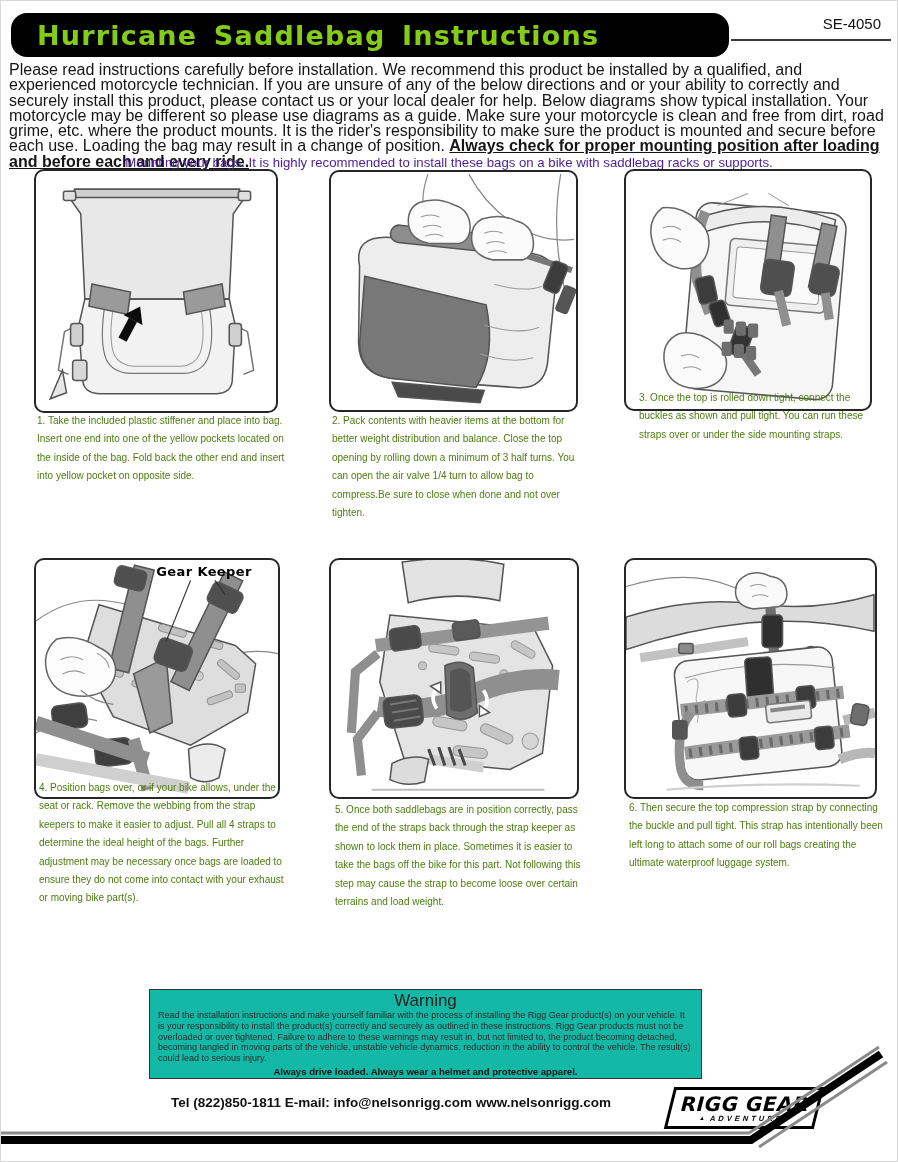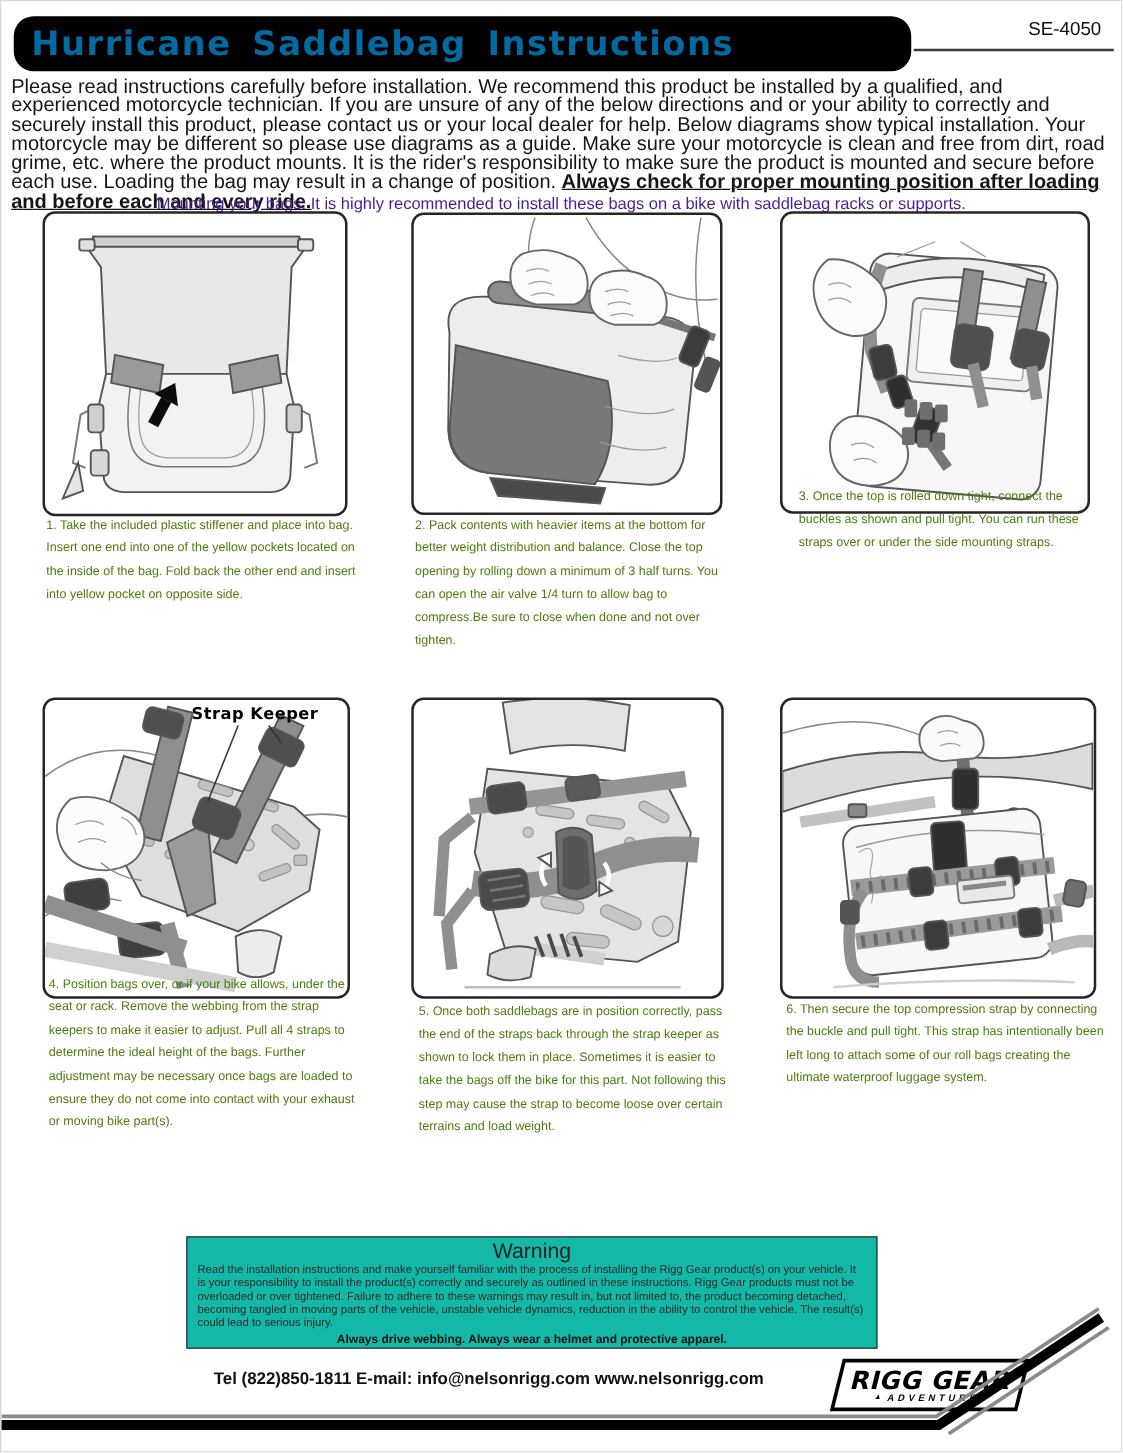--- a/index.html
+++ b/index.html
@@ -9,21 +9,21 @@
     font-family:"Liberation Sans", sans-serif;color:#111;
   }
   .abs{position:absolute;}
 
   
   .title-box{
     left:10px;top:12px;width:718px;height:44px;background:#000;
     border-radius:16px;display:flex;align-items:center;padding-left:14px;box-sizing:border-box;
   }
   .title-box h1{
-    margin:0;color:#0369a1;font-family:"DejaVu Sans", sans-serif;
+    margin:12px;color:#84cc16;font-family:"DejaVu Sans", sans-serif;
     font-size:27px;font-weight:800;letter-spacing:1.2px;word-spacing:6px;white-space:nowrap;
   }
   .doc-number{right:16px;top:14px;font-size:15px;color:#111;}
   .doc-number-rule{left:730px;top:38px;width:160px;border-top:2px solid #3a3a3a;height:0;}
 
   
   .intro{left:8px;top:61px;width:884px;font-size:16px;line-height:15.3px;color:#151515;}
   .intro .em{font-weight:bold;text-decoration:underline;}
 
   
@@ -238,21 +238,21 @@
         <path d="M0,160 L110,196" stroke="#8f8f8f" stroke-width="14"></path>
         <path d="M96,176 L110,226" stroke="#8f8f8f" stroke-width="12"></path>
 
         <path d="M0,196 L150,224" stroke="#cfcfcf" stroke-width="12"></path>
 
         <path d="M150,186 Q170,176 186,186 L180,214 Q166,222 152,214 Z" fill="#ececec"></path>
       </g>
 
       <path d="M152,20 L128,80 M176,20 L186,34" stroke="#333" stroke-width="1.2" fill="none"></path>
     </svg>
-    <div class="abs strap-keeper-label">Strap Keeper</div>
+    <div class="abs strap-keeper-label">Gear Keeper</div>
   </div>
   <div class="abs caption cap4">4. Position bags over, or if your bike allows, under the seat or rack. Remove the webbing from the strap keepers to make it easier to adjust. Pull all 4 straps to determine the ideal height of the bags. Further adjustment may be necessary once bags are loaded to ensure they do not come into contact with your exhaust or moving bike part(s).</div>
 
   <div class="abs panel-box box5">
     <svg viewBox="0 0 242 233">
       <g fill="none" stroke="#555" stroke-width="1.5">
 
         <path d="M70,2 Q120,-6 170,4 L166,40 Q120,30 76,42 Z" fill="#e3e3e3"></path>
 
         <path d="M58,54 L200,68 L218,104 L208,190 L176,206 L72,196 L48,120 Z" fill="#e4e4e4"></path>
@@ -345,21 +345,21 @@
 
         <path d="M40,226 Q130,218 230,222" stroke="#cfcfcf" stroke-width="2"></path>
       </g>
     </svg>
   </div>
   <div class="abs caption cap6">6. Then secure the top compression strap by connecting  the buckle and pull tight. This strap has intentionally been left long to attach some of our roll bags creating the ultimate waterproof luggage system.</div>
 
   <div class="abs warning-box">
     <div class="warning-title">Warning</div>
     <div class="warning-body">Read the installation instructions and make yourself familiar with the process of installing the Rigg Gear product(s) on your vehicle.  It is your responsibility to install the product(s) correctly and securely as outlined in these instructions.  Rigg Gear products must not be overloaded or over tightened. Failure to adhere to these warnings may result in, but not limited to, the product becoming detached, becoming tangled in moving parts of the vehicle, unstable vehicle dynamics, reduction in the ability to control the vehicle.  The result(s) could lead to serious injury.</div>
-    <div class="warning-em">Always drive webbing.  Always wear a helmet and protective apparel.</div>
+    <div class="warning-em">Always drive loaded.  Always wear a helmet and protective apparel.</div>
   </div>
 
   <div class="abs footer-contact">
     <div>Tel (822)850-1811 E-mail: info@nelsonrigg.com www.nelsonrigg.com</div>
   </div>
 
   <div class="abs logo">
     <div class="logo-line1">RIGG GEAR</div>
     <div class="logo-line2">
         <span class="tri">▲</span>

